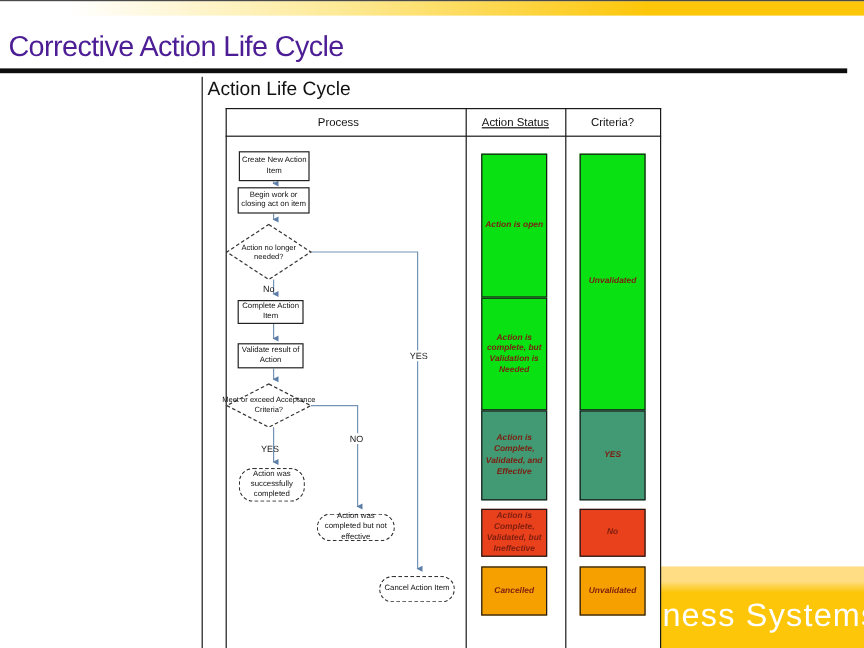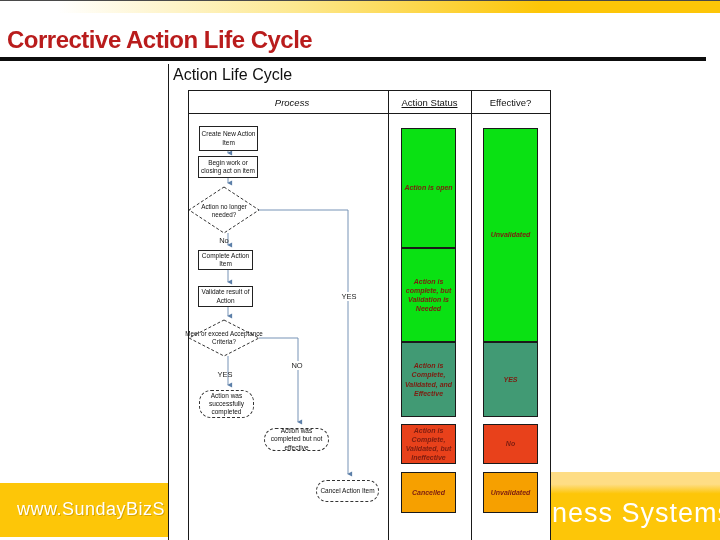--- a/index.html
+++ b/index.html
@@ -4,22 +4,22 @@
 <style>
   html,body{margin:0;padding:0;}
   body{font-family:"Liberation Sans",sans-serif;background:#ffffff;}
   .slide{position:relative;width:720px;height:540px;background:#ffffff;overflow:hidden;}
 
   
   .topbar{position:absolute;left:0;top:0;width:720px;height:13px;
     background:linear-gradient(to right,#ffffff 8%,#fde993 40%,#fdc608 75%);
     border-top:1.5px solid #4a4a4a;box-sizing:border-box;}
 
-  .title{position:absolute;left:7px;top:26px;font-size:24px;font-weight:bold;
-    color:#b91c1c;letter-spacing:-0.5px;white-space:nowrap;}
+  .title{position:absolute;left:7px;top:26px;font-size:24px;font-weight:normal;
+    color:#4c1d95;letter-spacing:-0.5px;white-space:nowrap;}
   .title-rule{position:absolute;left:0;top:57px;width:706px;height:4px;background:#0d0d0d;}
 
   
   .footer-left{position:absolute;left:0;top:483px;width:168px;height:54px;background:#fdc608;
     overflow:hidden;z-index:1;}
   .footer-left .url{position:absolute;left:17px;top:16px;font-size:18px;color:#ffffff;
     letter-spacing:0.5px;white-space:nowrap;text-shadow:1px 1px 0 #d9a400;}
   .footer-right{position:absolute;left:550px;top:472px;width:170px;height:68px;z-index:1;
     background:linear-gradient(to bottom,#fedd85 0%,#fedd85 18%,#fdc608 32%);overflow:hidden;}
   .footer-right .brand{position:absolute;left:2px;top:26px;font-size:27px;color:#ffffff;
@@ -54,40 +54,37 @@
 </head>
 <body>
 
 <div class="slide">
 
   <div class="topbar"></div>
 
   <div class="title">Corrective Action Life Cycle</div>
   <div class="title-rule"></div>
 
-  <div class="footer-left">
-    <div class="url">www.SundayBizS</div>
-  </div>
   <div class="footer-right">
     <div class="brand">ness Systems</div>
   </div>
 
   <div class="diagram">
     <div class="obj-label">Action Life Cycle</div>
 
     <div class="hline" style="left:19px;top:26px;width:363px;"></div>
     <div class="hline" style="left:19px;top:49px;width:363px;"></div>
     <div class="vline" style="left:19px;top:26px;height:450px;"></div>
     <div class="vline" style="left:219px;top:26px;height:450px;"></div>
     <div class="vline" style="left:302px;top:26px;height:450px;"></div>
     <div class="vline" style="left:381px;top:26px;height:450px;"></div>
 
-    <div class="col-header" style="left:23px;width:200px;font-style:italic;">Process</div>
+    <div class="col-header" style="left:13px;width:200px;">Process</div>
     <div class="col-header" style="left:219px;width:83px;text-decoration:underline;">Action Status</div>
-    <div class="col-header" style="left:302px;width:79px;">Effective?</div>
+    <div class="col-header" style="left:302px;width:79px;">Criteria?</div>
 
     <svg width="232" height="476" viewBox="0 0 232 476">
       <defs>
         <marker id="arw" markerWidth="6" markerHeight="6" refX="3" refY="4.6" orient="auto-start-reverse" markerUnits="userSpaceOnUse">
           <path d="M0.5,0.5 L5.5,0.5 L3,5.5 Z" fill="#5c7fa8"></path>
         </marker>
       </defs>
       <g stroke="#7693b6" stroke-width="1" fill="none">
         <line x1="59" y1="87" x2="59" y2="89" marker-end="url(#arw)"></line>
         <line x1="59" y1="114" x2="59" y2="119" marker-end="url(#arw)"></line>

